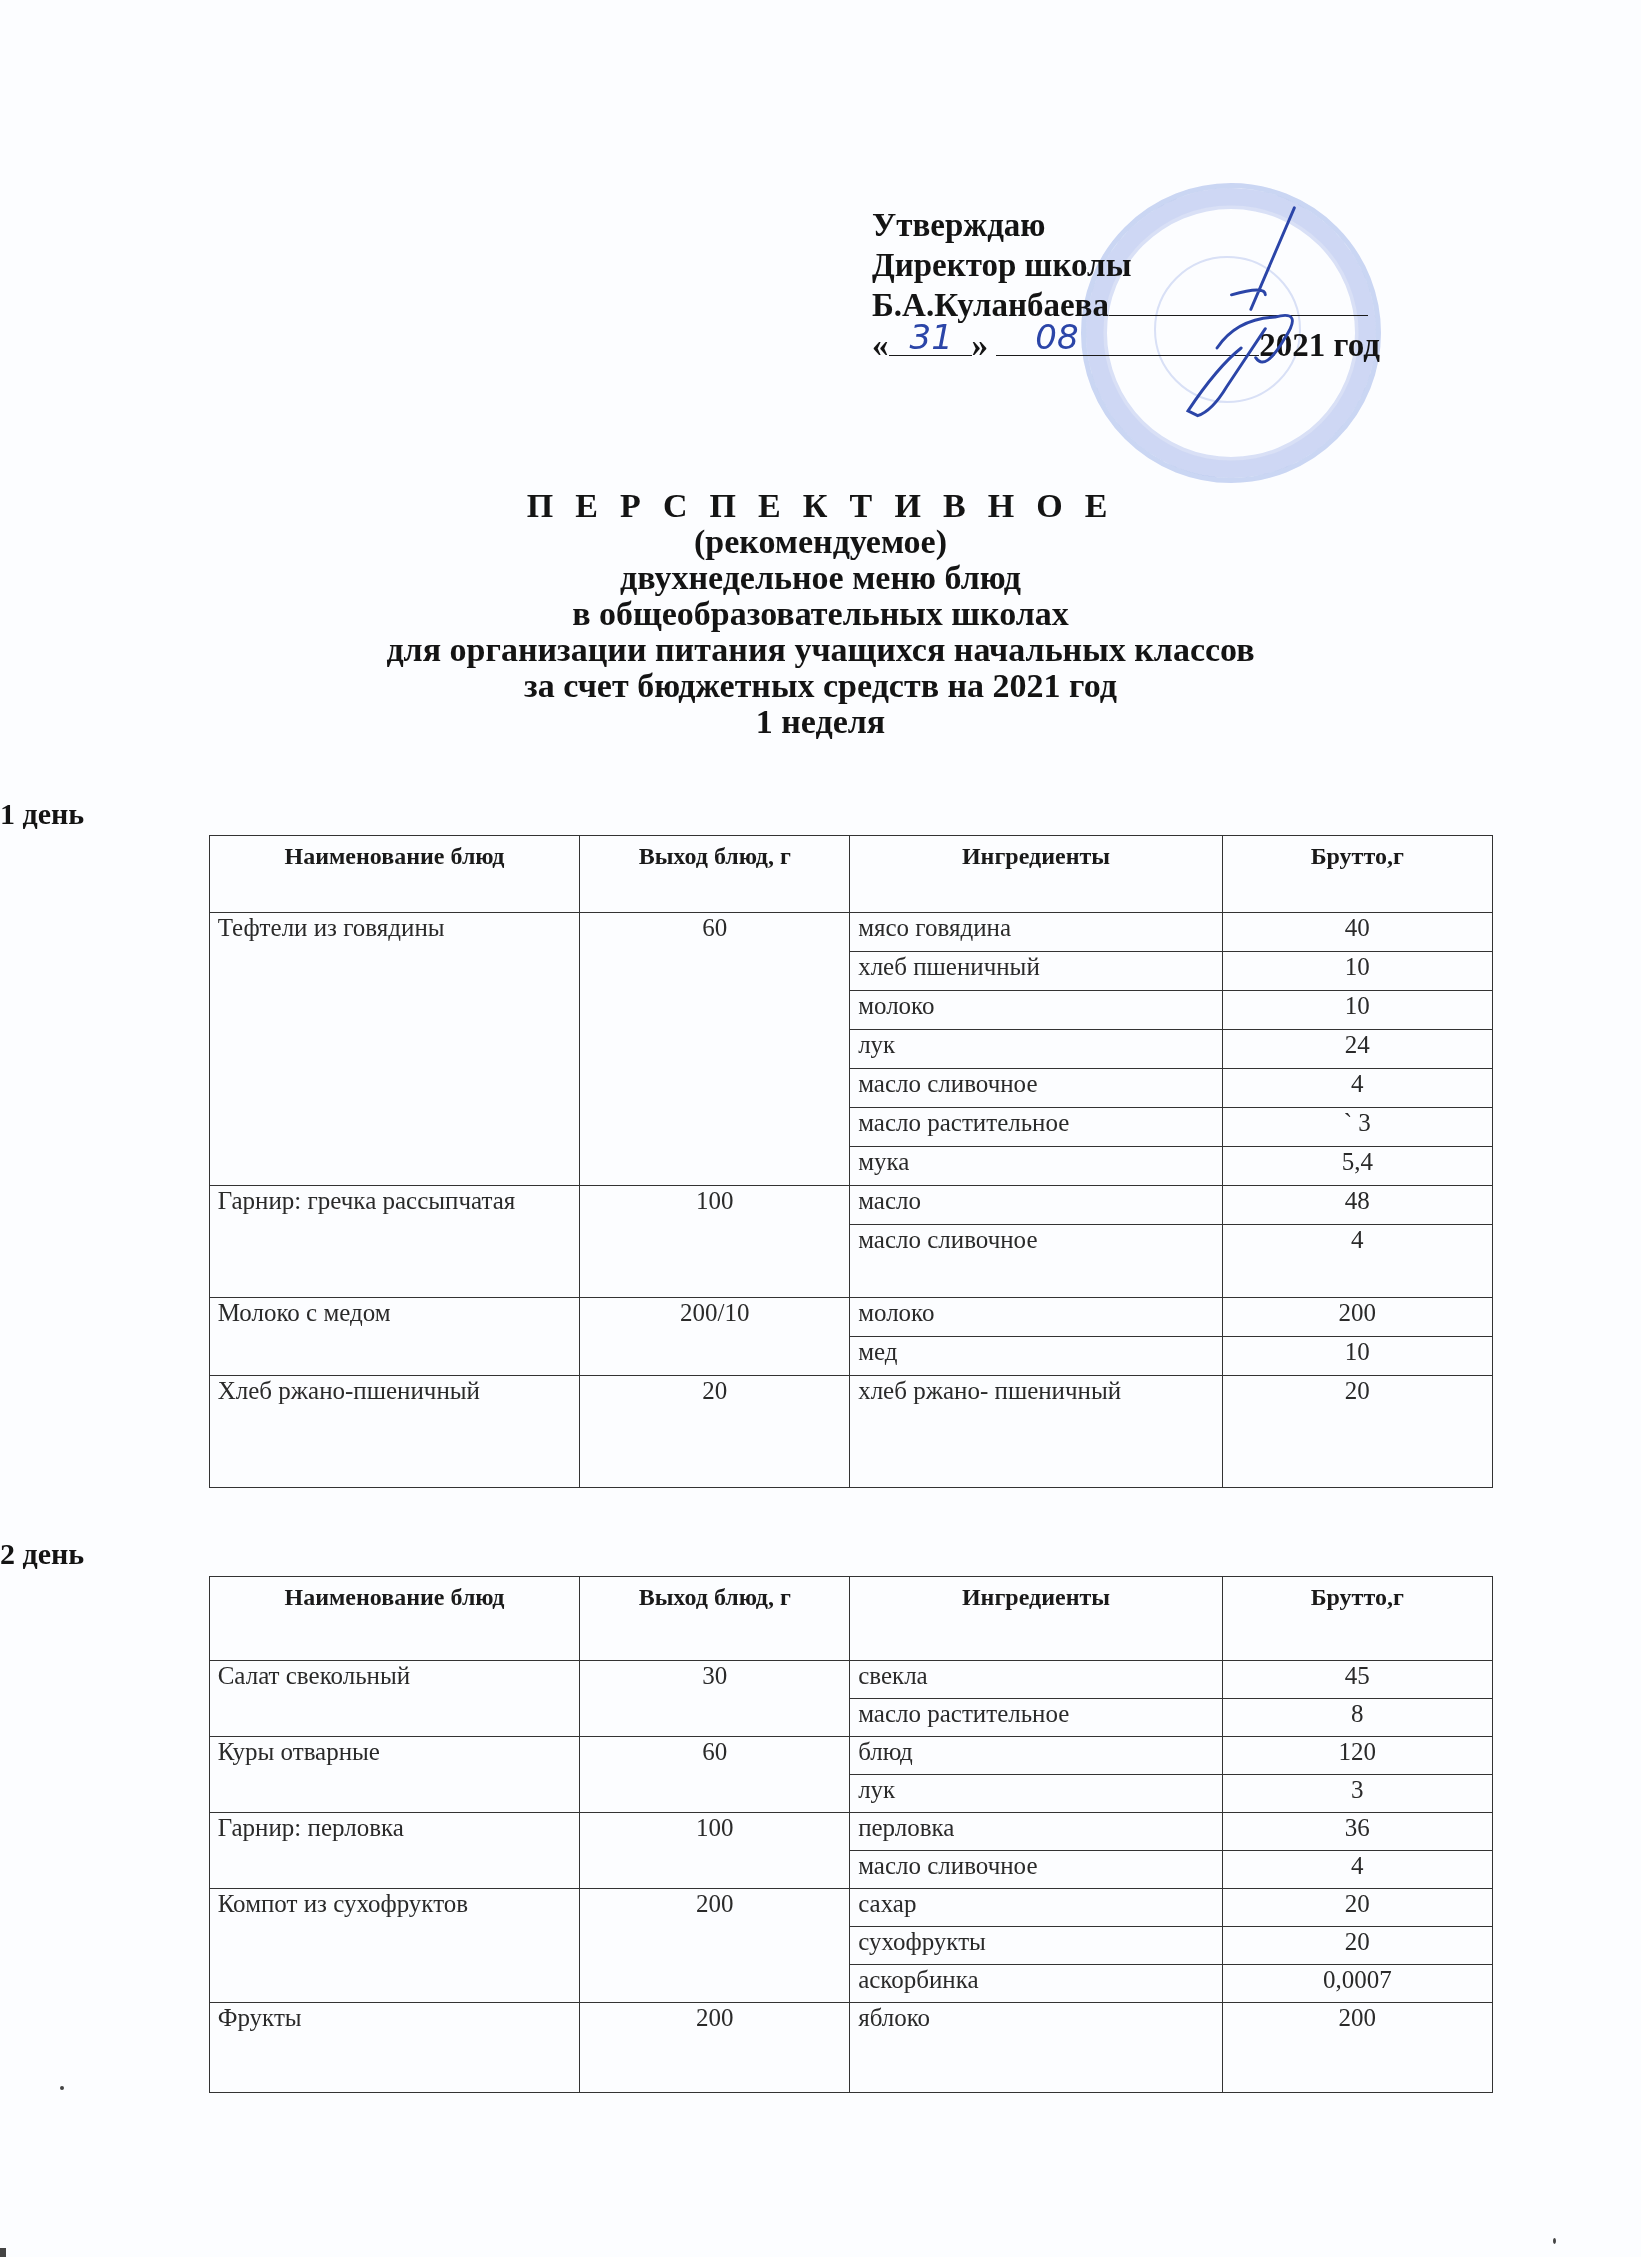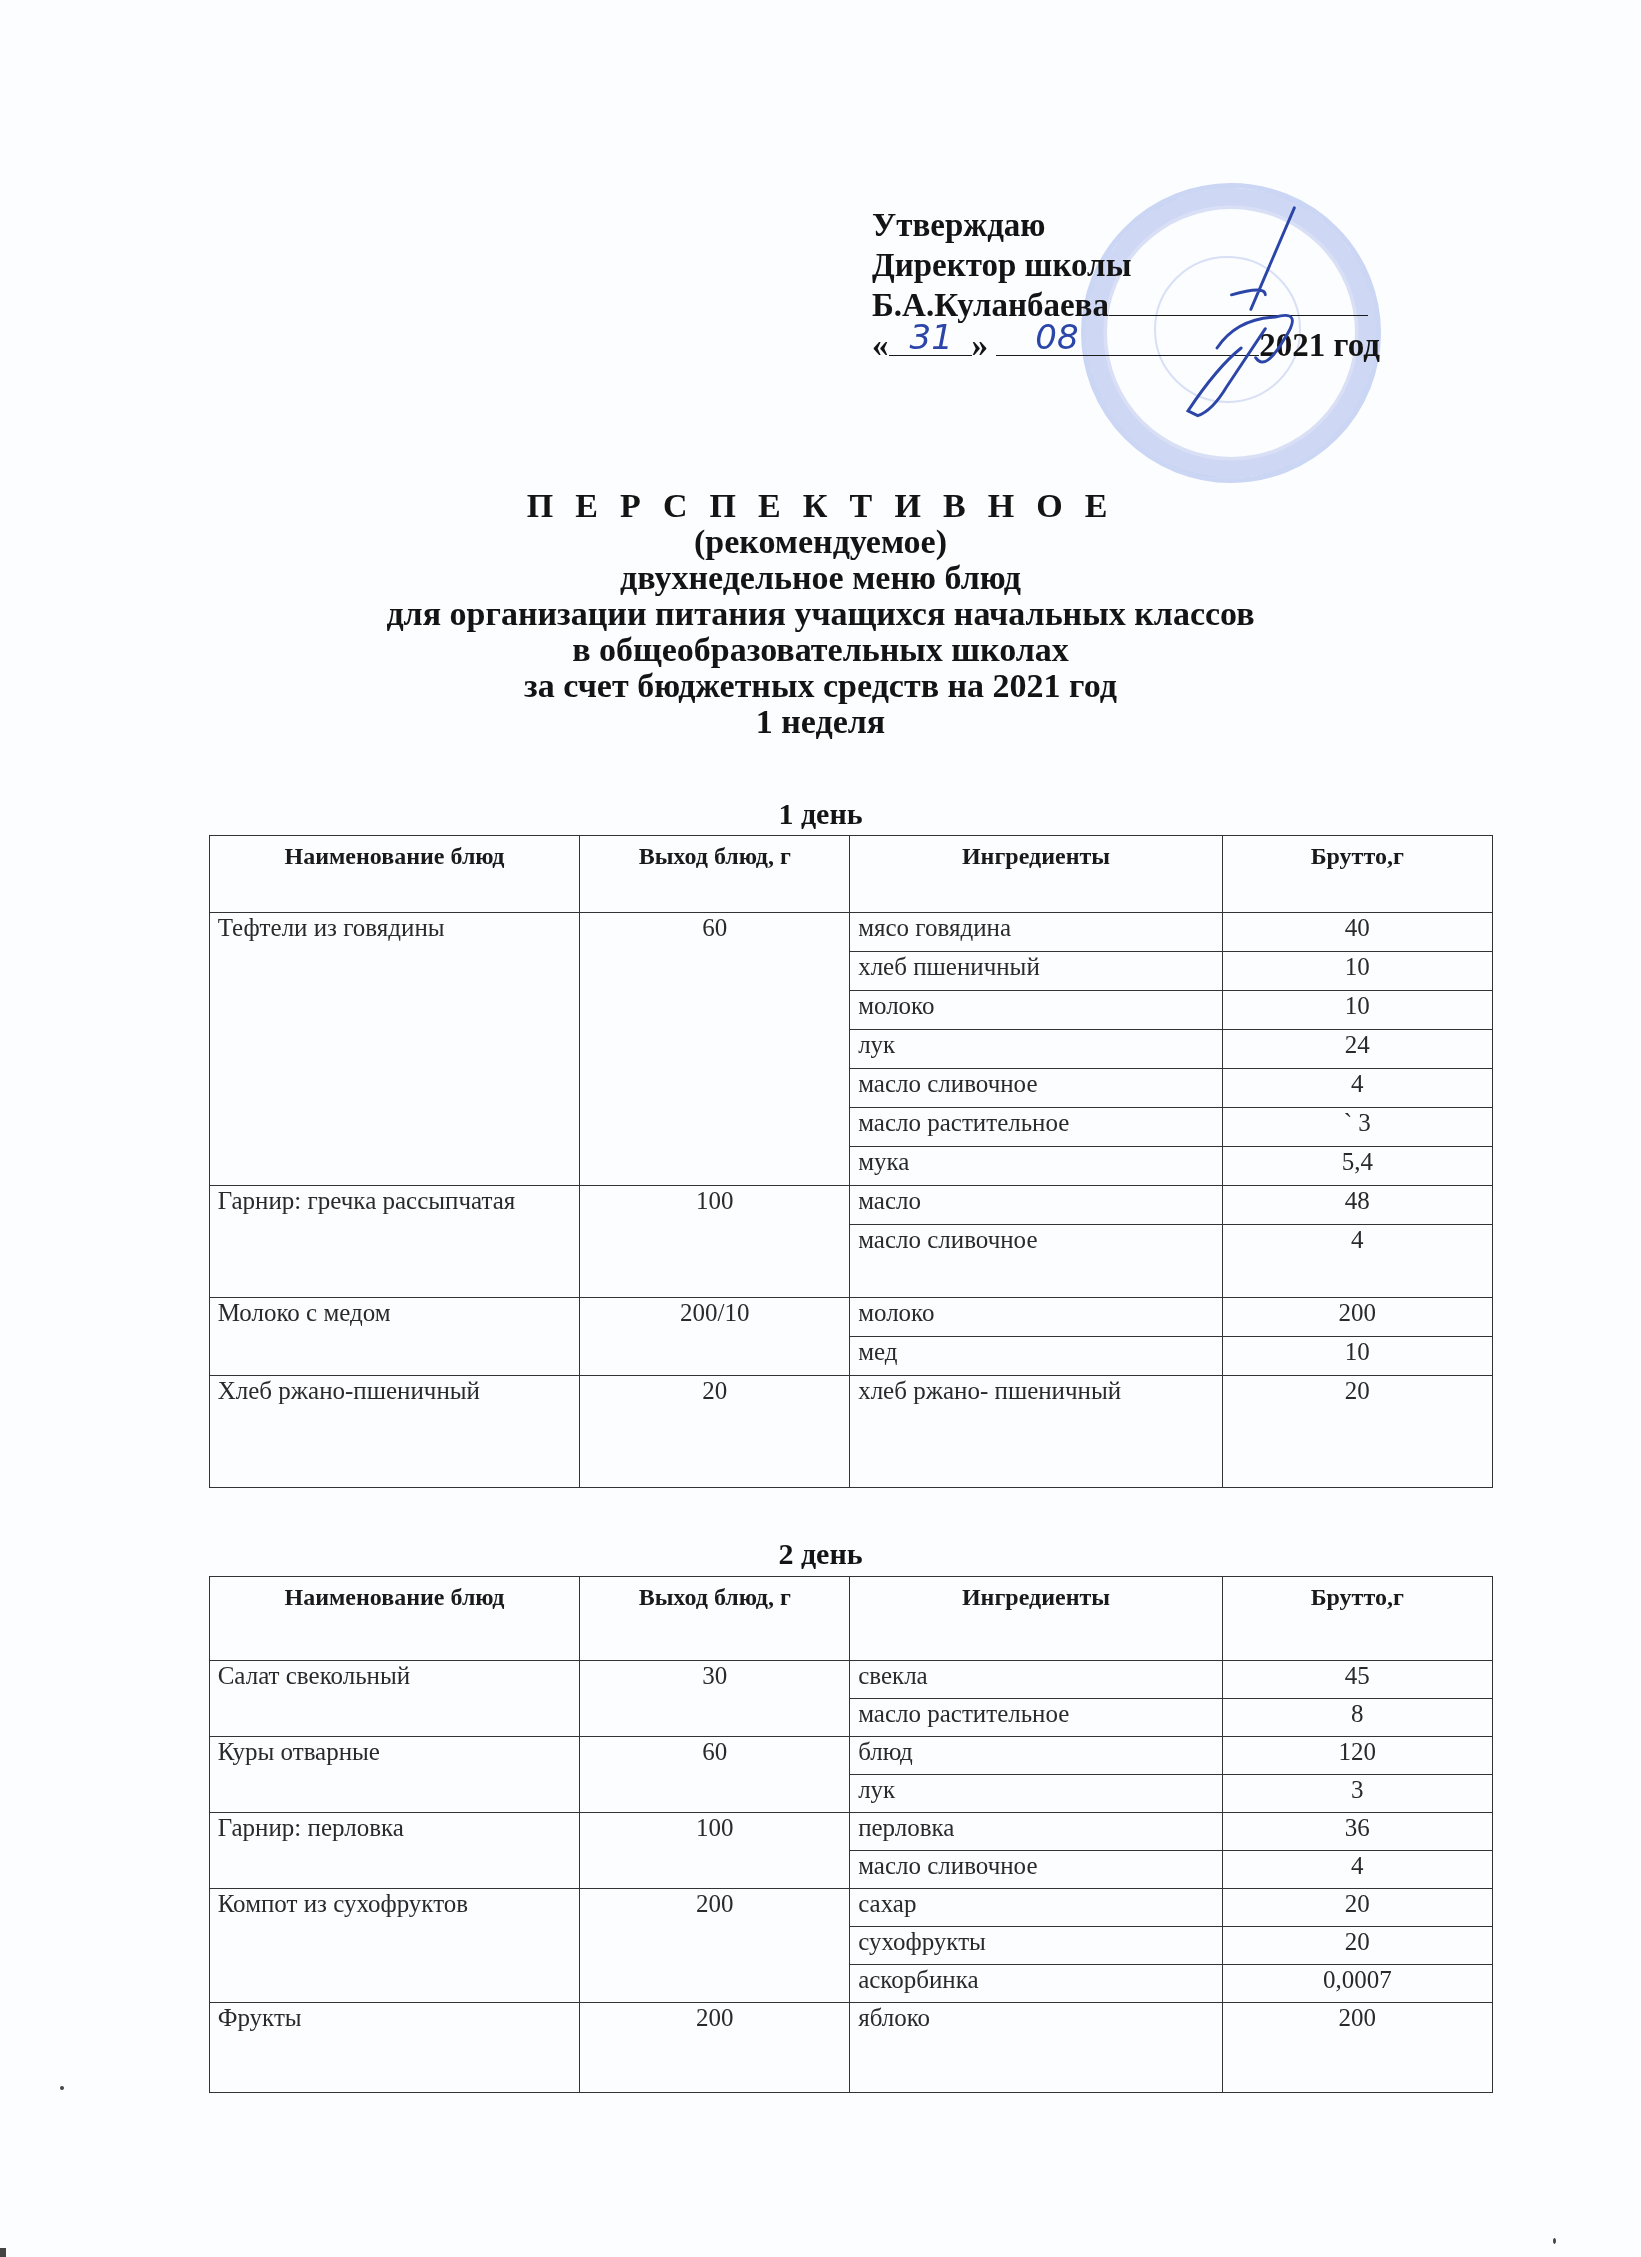--- a/index.html
+++ b/index.html
@@ -34,21 +34,21 @@
     position: absolute; left: 68px; top: 68px; width: 143px; height: 143px;
     border-radius: 50%; border: 2.9px solid rgba(110,140,220,0.25);
   }
   .signature { position: absolute; left: 1159px; top: 203px; z-index: 3; }
   .title-block {
     position: absolute; left: 0; width: 1641px; top: 488px; text-align: center;
     font-weight: bold; font-size: 34px; line-height: 36px; color: #141414;
   }
   .title-block .spaced { letter-spacing: 6.8px; }
   .day-label {
-    position: absolute; left: 0; width: 1641px; text-align: center;
+    position: absolute; left: 0; width: 1641px; text-align: left;
     font-weight: bold; font-size: 30px; color: #141414;
   }
   table.menu {
     position: absolute; left: 209px; width: 1284px;
     border-collapse: collapse; table-layout: fixed;
     font-size: 25px; color: #2a2a2a;
   }
   table.menu th, table.menu td {
     border: 1.4px solid #333; padding: 0 7.7px; vertical-align: top;
     line-height: 29px;
@@ -85,22 +85,22 @@
   <div class="line">
     <span>«</span><span class="uline" style="width:83px"><span class="hand">31</span></span><span>»</span>
     <span class="uline" style="width:263px"><span class="hand" style="left:39px">08</span></span><span>2021 год</span>
   </div>
 </div>
 
 <div class="title-block">
   <div class="spaced">П Е Р С П Е К Т И В Н О Е</div>
   <div>(рекомендуемое)</div>
   <div>двухнедельное меню блюд</div>
+  <div>в общеобразовательных школах</div>
   <div>для организации питания учащихся начальных классов</div>
-  <div>в общеобразовательных школах</div>
   <div>за счет бюджетных средств на 2021 год</div>
   <div>1 неделя</div>
 </div>
 
 <div class="day-label" style="top:797px">1 день</div>
 <table class="menu" style="top:835px">
   <colgroup>
       <col class="col-name">
       <col class="col-yield">
       <col class="col-ing">

